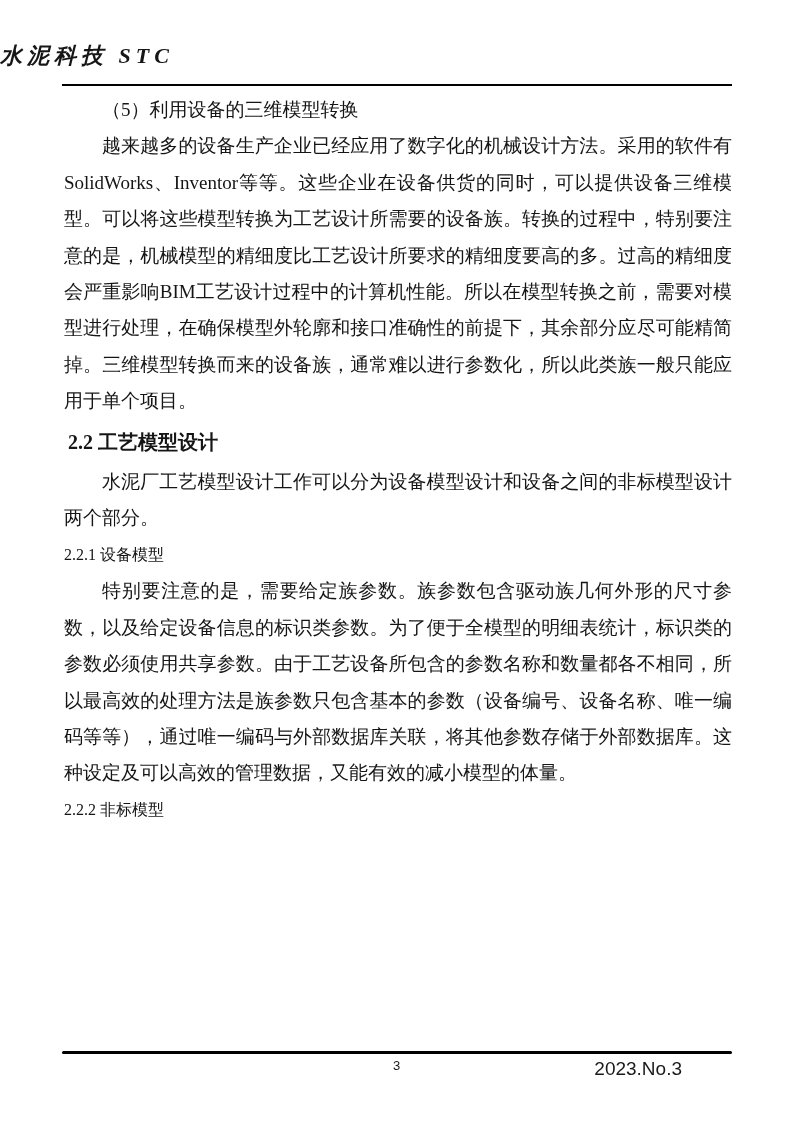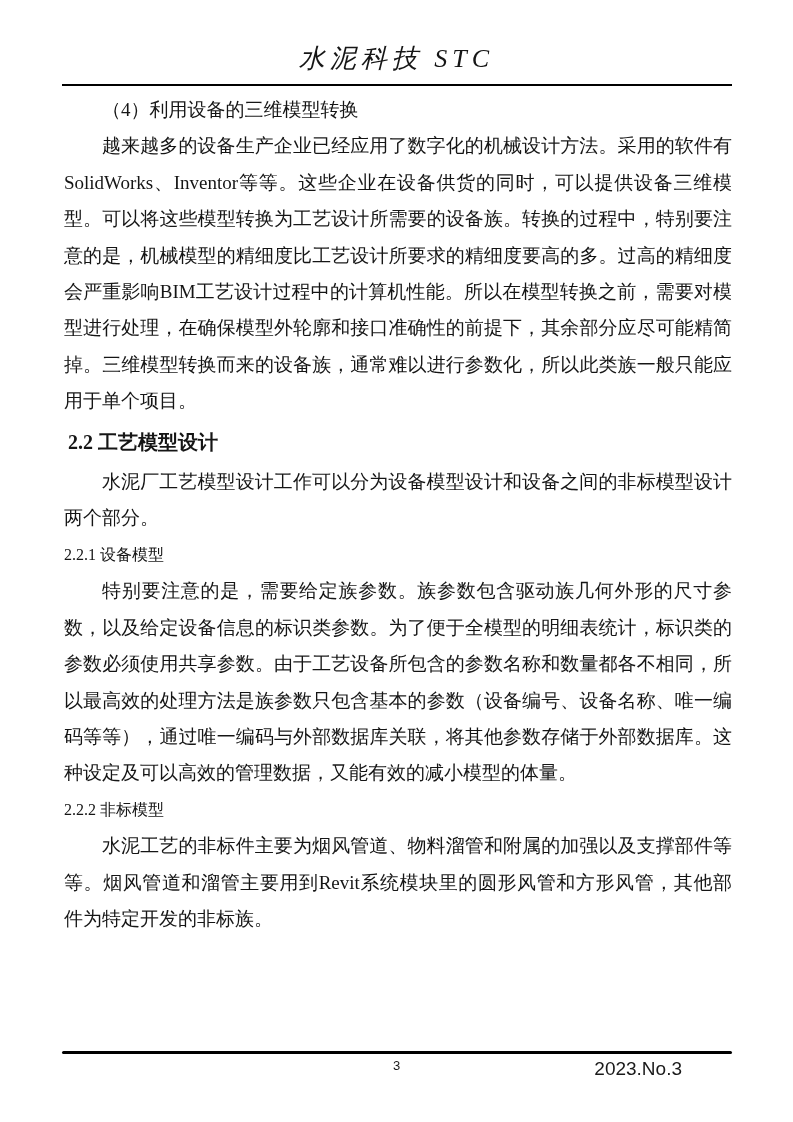--- a/index.html
+++ b/index.html
@@ -12,24 +12,24 @@
     color: #111111;
     font-family: "Liberation Serif", "DejaVu Serif", serif;
     overflow: hidden;
   }
   
   .journal-title {
     position: absolute;
     top: 41px;
     left: 0;
     right: 0;
-    text-align: center;
-    font-size: 26px;
+    text-align: left;
+    font-size: 22px;
     font-style: italic;
-    font-weight: normal;
+    font-weight: bold;
     letter-spacing: 5px;
     color: #161616;
   }
   .header-rule {
     position: absolute;
     top: 84px;
     left: 62px;
     right: 61px;
     height: 2px;
     background: #000000;
@@ -96,36 +96,35 @@
 <body>
 
 <div class="page">
 
   <div class="journal-title">水泥科技 STC</div>
 
   <div class="header-rule"></div>
 
   <div class="doc">
 
-    <p class="list-heading">（4）利用设备的三维模型转换</p>
+    <p class="list-heading">（5）利用设备的三维模型转换</p>
 
     <p>越来越多的设备生产企业已经应用了数字化的机械设计方法。采用的软件有SolidWorks、Inventor等等。这些企业在设备供货的同时，可以提供设备三维模型。可以将这些模型转换为工艺设计所需要的设备族。转换的过程中，特别要注意的是，机械模型的精细度比工艺设计所要求的精细度要高的多。过高的精细度会严重影响BIM工艺设计过程中的计算机性能。所以在模型转换之前，需要对模型进行处理，在确保模型外轮廓和接口准确性的前提下，其余部分应尽可能精简掉。三维模型转换而来的设备族，通常难以进行参数化，所以此类族一般只能应用于单个项目。</p>
 
     <h2 class="sec-heading">2.2 工艺模型设计</h2>
 
     <p>水泥厂工艺模型设计工作可以分为设备模型设计和设备之间的非标模型设计两个部分。</p>
 
     <h3 class="subsec-heading">2.2.1 设备模型</h3>
 
 
     <p>特别要注意的是，需要给定族参数。族参数包含驱动族几何外形的尺寸参数，以及给定设备信息的标识类参数。为了便于全模型的明细表统计，标识类的参数必须使用共享参数。由于工艺设备所包含的参数名称和数量都各不相同，所以最高效的处理方法是族参数只包含基本的参数（设备编号、设备名称、唯一编码等等），通过唯一编码与外部数据库关联，将其他参数存储于外部数据库。这种设定及可以高效的管理数据，又能有效的减小模型的体量。</p>
 
     <h3 class="subsec-heading">2.2.2 非标模型</h3>
 
-    <p>水泥工艺的非标件主要为烟风管道、物料溜管和附属的加强以及支撑部件等等。烟风管道和溜管主要用到Revit系统模块里的圆形风管和方形风管，其他部件为特定开发的非标族。</p>
 
   </div>
 
   <div class="footer-rule"></div>
 
   <div class="page-number">3</div>
 
   <div class="issue-number">2023.No.3</div>
 
 </div>

